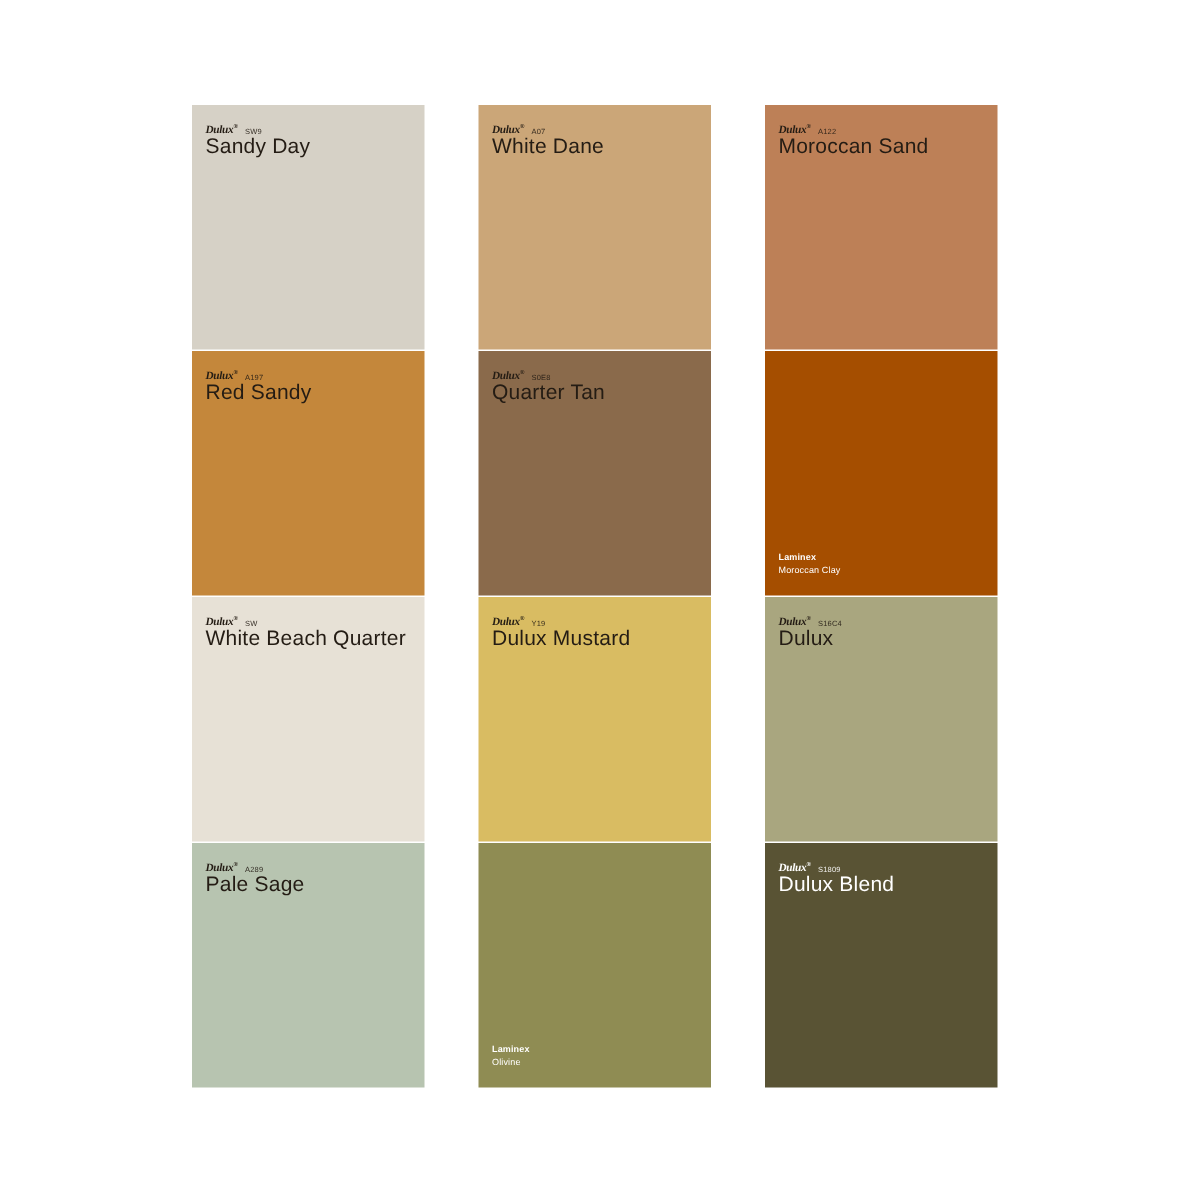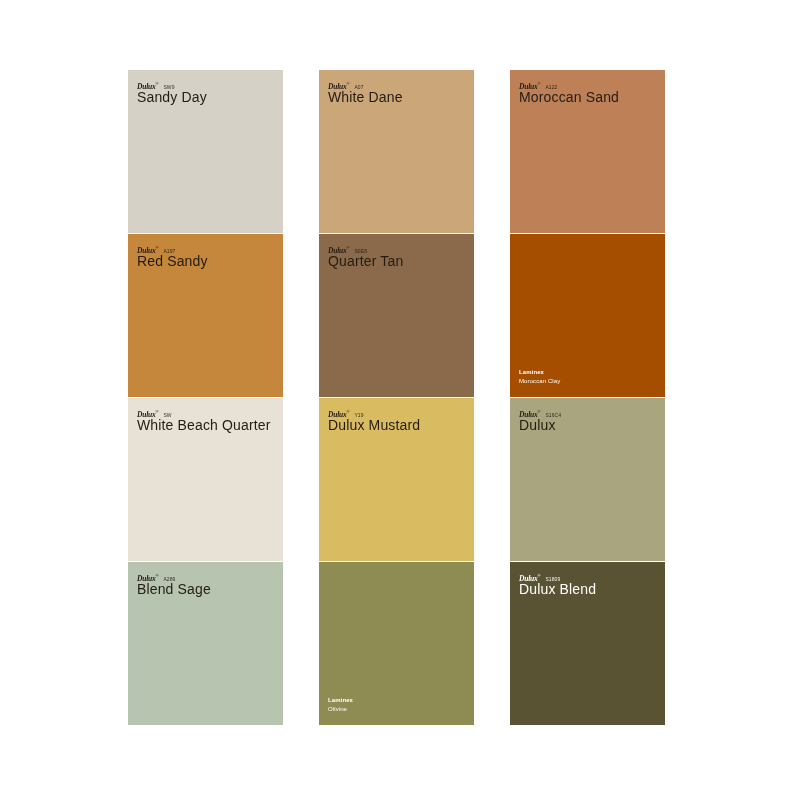--- a/index.html
+++ b/index.html
@@ -197,21 +197,21 @@
           </div>
           <div class="color-name dark-text">Dulux</div>
         </div>
       </div>
       <div class="swatch" style="background: rgb(183, 196, 176);">
         <div class="label-top">
           <div class="brand-row">
             <div class="brand-mark dark-text">Dulux<sup>®</sup></div>
             <div class="code dark-text">A289</div>
           </div>
-          <div class="color-name dark-text">Blend Sage</div>
+          <div class="color-name dark-text">Pale Sage</div>
         </div>
       </div>
       <div class="swatch" style="background: rgb(143, 140, 83);">
         <div class="label-bottom">
           <div class="lam-brand">Laminex</div>
           <div class="lam-name">Olivine</div>
         </div>
       </div>
       <div class="swatch" style="background: rgb(89, 83, 52);">
         <div class="label-top">

